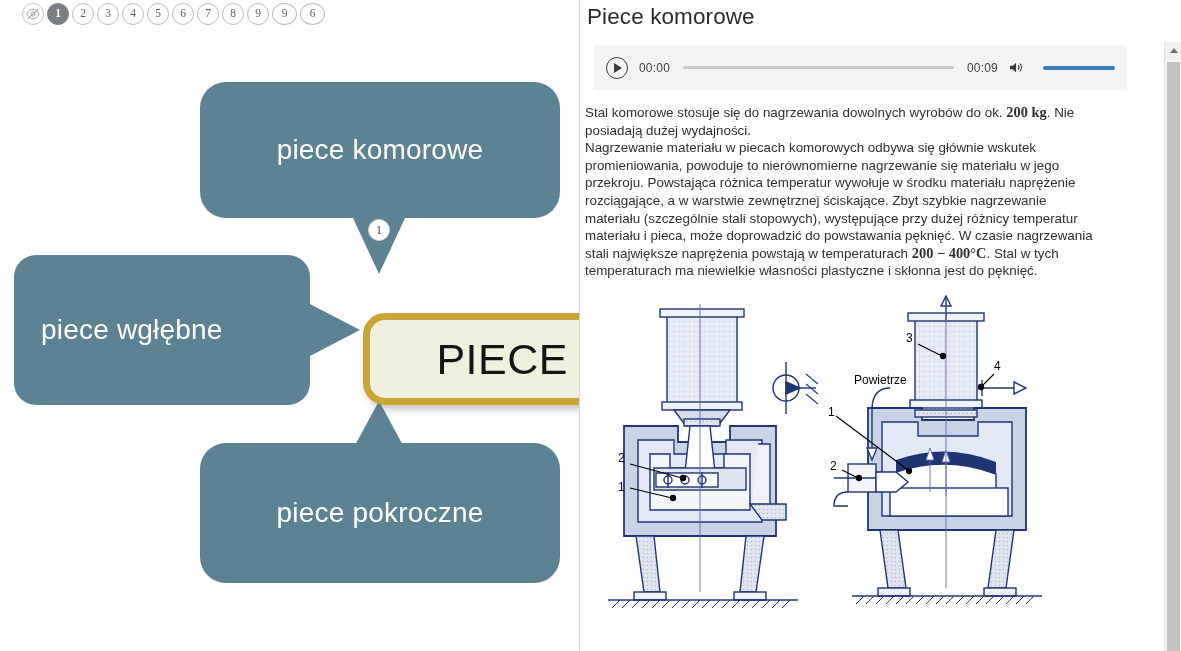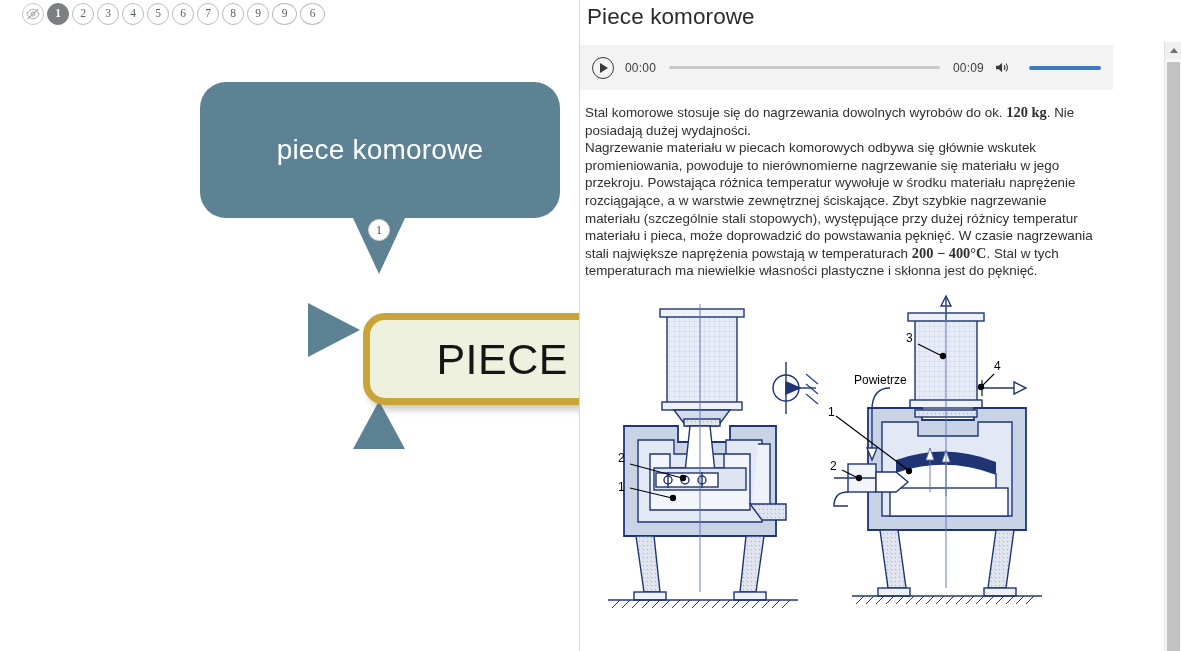--- a/index.html
+++ b/index.html
@@ -129,21 +129,21 @@
   }
   .rp-inner { position: absolute; left: 0; top: 0; width: 540px; height: 651px; }
 
   .rp-title {
     margin: 4px 0 0 7px;
     font-size: 22.5px; font-weight: 400; color: #2b2b2b;
     letter-spacing: 0.1px;
   }
 
   .audio-bar {
-    position: absolute; left: 0; top: 45px;
+    position: absolute; left: 14px; top: 45px;
     width: 533px; height: 45px;
     background: #f3f3f3;
     display: flex; align-items: center;
     padding: 0 12px;
     gap: 11px;
   }
   .play-btn {
     width: 22px; height: 22px; border-radius: 50%;
     border: 1.6px solid #3a3a3a;
     display: flex; align-items: center; justify-content: center;
@@ -229,23 +229,29 @@
 
       <div class="node n-komorowe">
         <span>piece komorowe</span>
       </div>
 
       <div class="arrow-down">
         <div class="tri"></div>
         <div class="hop">1</div>
       </div>
 
+      <div class="node n-wglebne">
+        <span>piece wgłębne</span>
+      </div>
       <div class="arrow-right"></div>
 
       <div class="arrow-up"></div>
+      <div class="node n-pokroczne">
+        <span>piece pokroczne</span>
+      </div>
 
       <div class="node-center">
         <span>PIECE P</span>
       </div>
 
     </div>
   </div>
 
   <div class="right-panel">
     <div class="rp-inner">
@@ -263,21 +269,21 @@
           <svg width="15" height="13" viewBox="0 0 16 14">
             <path d="M1 5 H4 L7.5 1.8 V12.2 L4 9 H1 Z" fill="#3a3a3a"></path>
             <path d="M9.6 4.6 A3.6 3.6 0 0 1 9.6 9.4" fill="none" stroke="#3a3a3a" stroke-width="1.2"></path>
             <path d="M11.6 2.8 A6 6 0 0 1 11.6 11.2" fill="none" stroke="#3a3a3a" stroke-width="1.1"></path>
           </svg>
         </span>
         <div class="vol-slider"></div>
       </div>
 
       <div class="body-text">
-        <p id="p1"><span>Stal komorowe stosuje się do nagrzewania dowolnych wyrobów do ok. </span><span class="mathy">120 kg</span><span>. Nie posiadają dużej wydajności.</span></p>
+        <p id="p1"><span>Stal komorowe stosuje się do nagrzewania dowolnych wyrobów do ok. </span><span class="mathy">200 kg</span><span>. Nie posiadają dużej wydajności.</span></p>
         <p id="p2"><span>Nagrzewanie materiału w piecach komorowych odbywa się głównie wskutek promieniowania, powoduje to nierównomierne nagrzewanie się materiału w jego przekroju. Powstająca różnica temperatur wywołuje w środku materiału naprężenie rozciągające, a w warstwie zewnętrznej ściskające. Zbyt szybkie nagrzewanie materiału (szczególnie stali stopowych), występujące przy dużej różnicy temperatur materiału i pieca, może doprowadzić do powstawania pęknięć. W czasie nagrzewania stali największe naprężenia powstają w temperaturach </span><span class="mathy">200 − 400</span><span class="mathy">°C</span><span>. Stal w tych temperaturach ma niewielkie własności plastyczne i skłonna jest do pęknięć.</span></p>
       </div>
 
       <div class="figure">
         <svg width="520" height="358" viewBox="0 0 520 358">
           <defs>
             <pattern id="grid" width="5" height="5" patternUnits="userSpaceOnUse">
               <rect width="5" height="5" fill="#e8ecf6"></rect>
               <path d="M5 0 V5 M0 5 H5" stroke="#b9c4dd" stroke-width="0.5"></path>
             </pattern>

